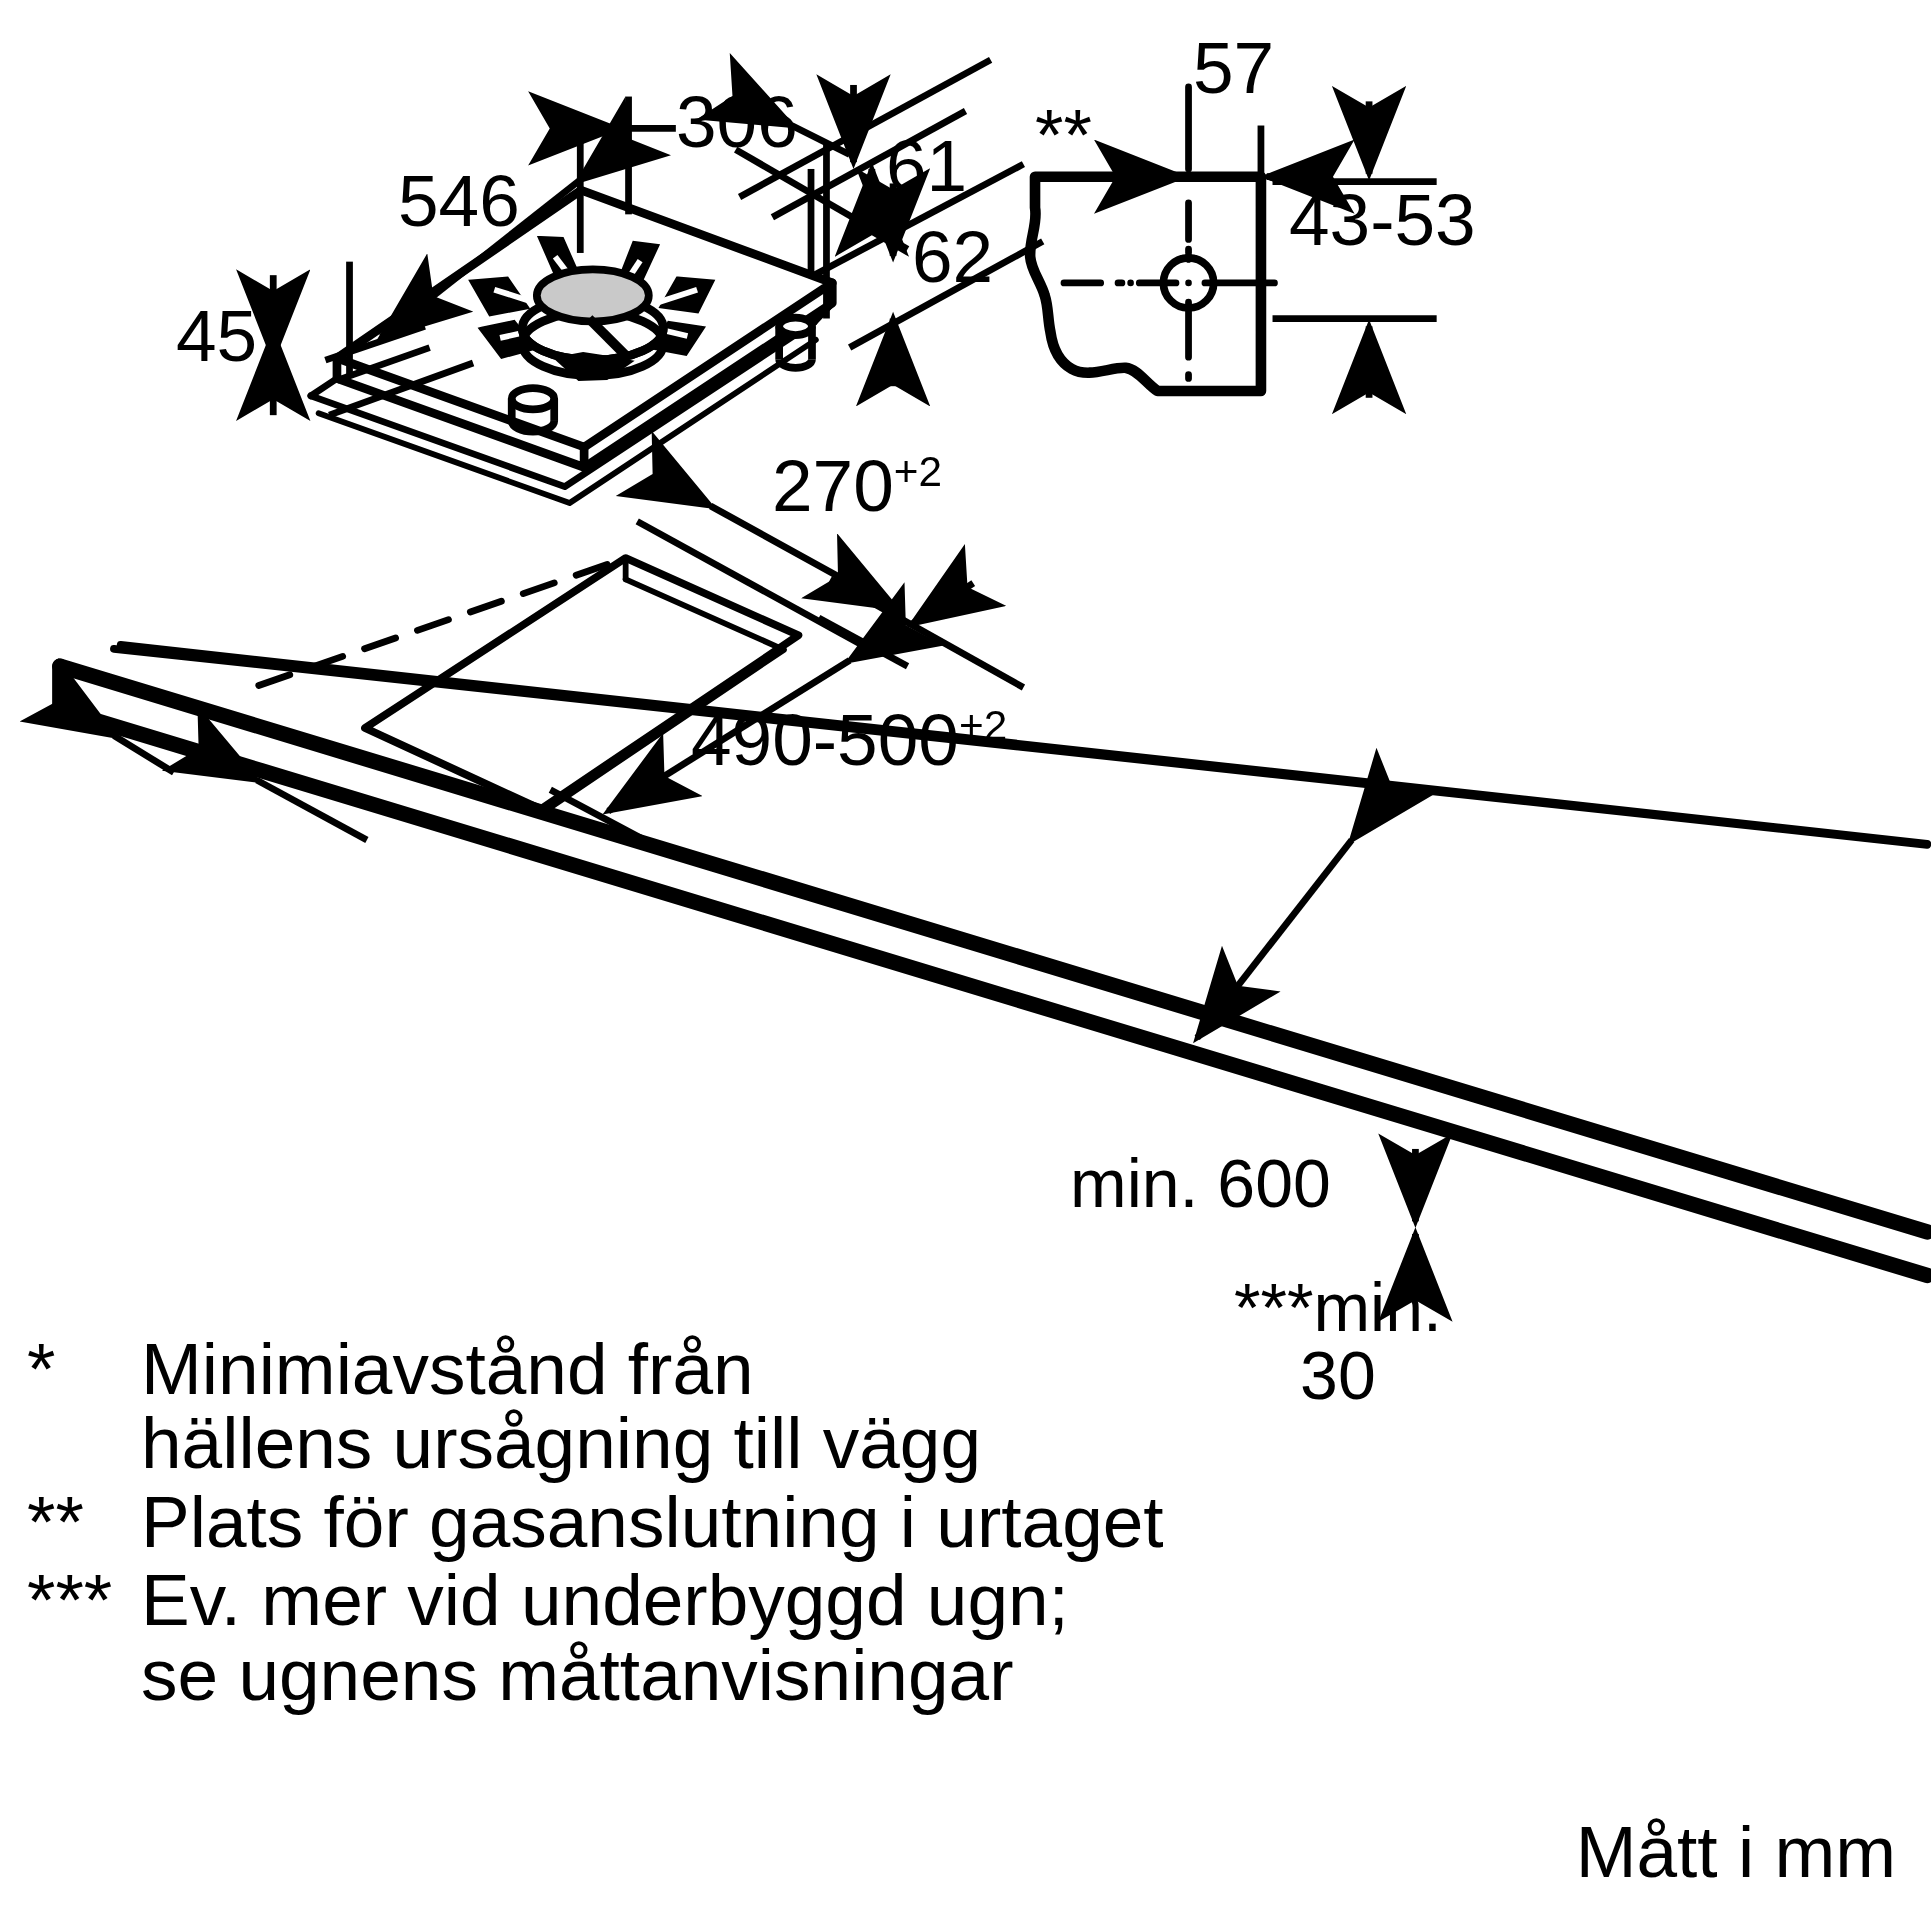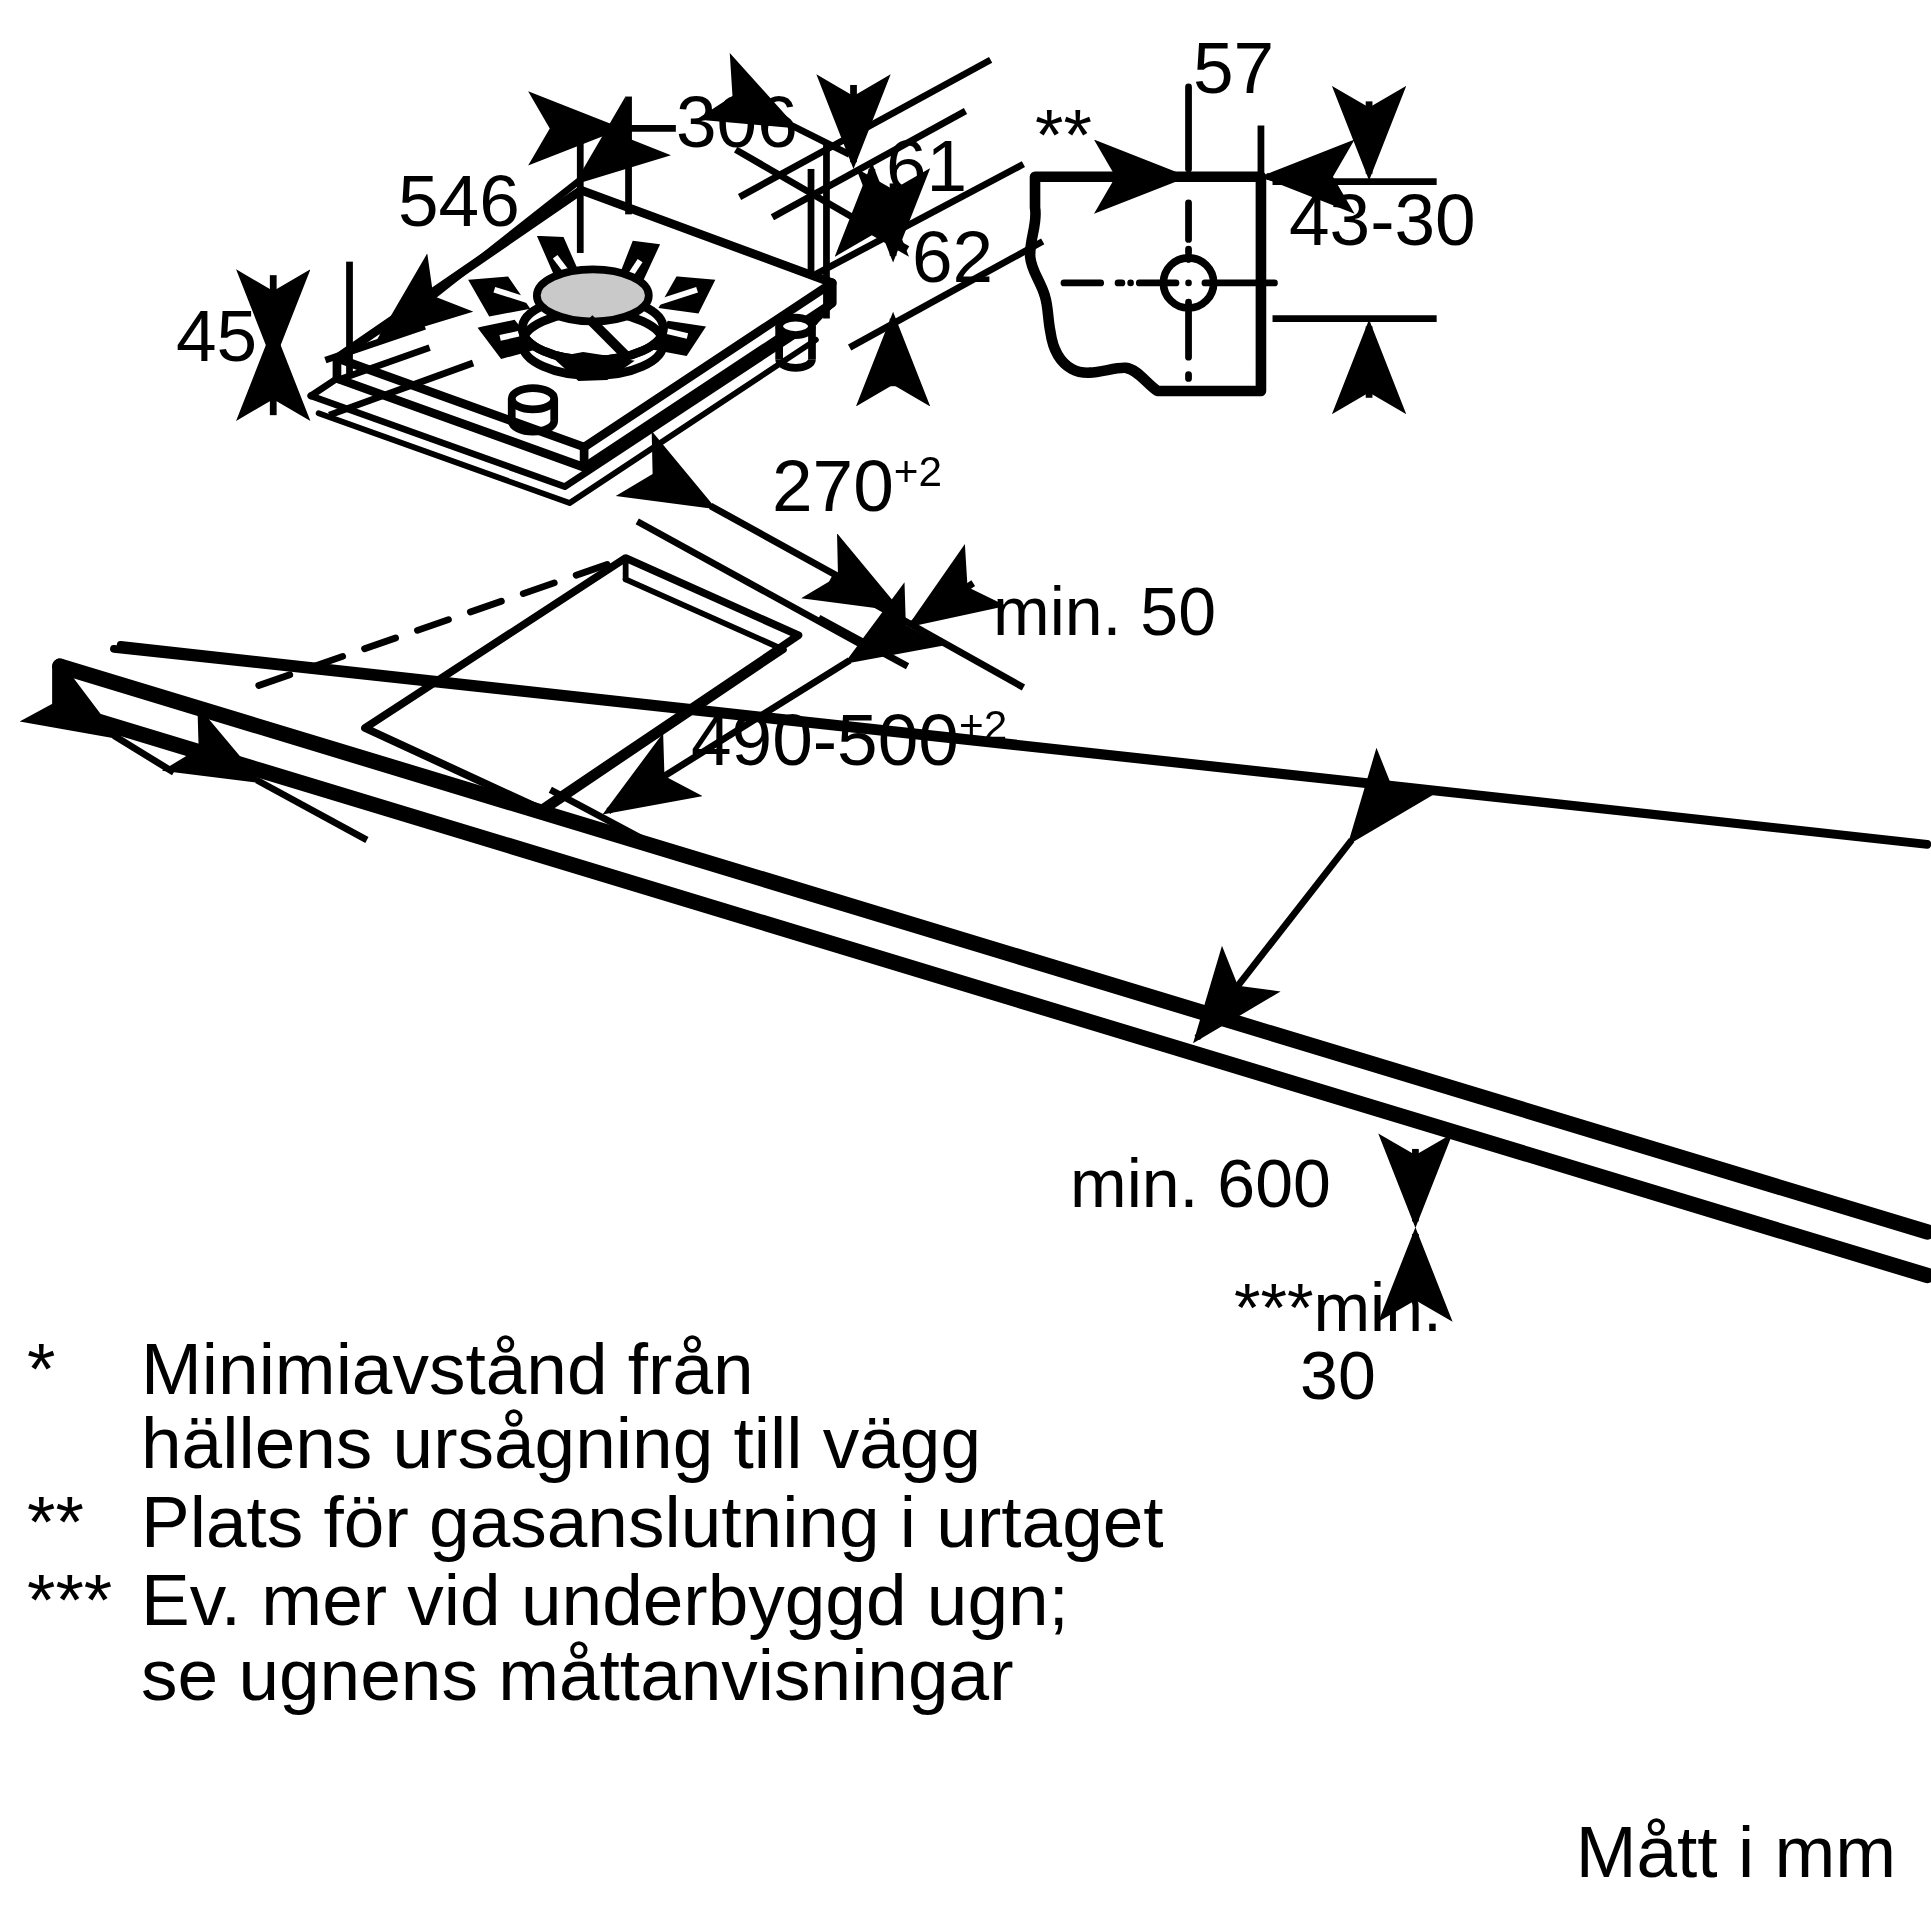--- a/index.html
+++ b/index.html
@@ -347,25 +347,24 @@
   <div class="dim-label sz-dim" style="left:886px; top:81px;margin-top:48px;">61</div>
 
   <div class="dim-label sz-dim" style="left:912px; top:220px;">62</div>
 
   <div class="dim-label sz-dim" style="left:176px; top:299px;">45</div>
 
   <div class="star-mark" style="left:1035px; top:93px;">**</div>
 
   <div class="dim-label sz-dim" style="left:1193px; top:31px;">57</div>
 
-  <div class="dim-label sz-dim" style="left:1289px; top:183px;">43-30</div>
+  <div class="dim-label sz-dim" style="left:1289px; top:183px;">43-53</div>
 
   <div class="dim-label sz-dim" style="left:772px; top:449px;"><span>270</span><span class="sup">+2</span></div>
 
-  <div class="dim-label sz-min" style="left:993px; top:577px;">min. 50</div>
 
   <div class="dim-label sz-dim" style="left:691px; top:703px;"><span>490-500</span><span class="sup">+2</span></div>
 
 
   <div class="dim-label sz-min" style="left:1070px; top:1149px;">min. 600</div>
 
   <div class="dim-label sz-min" style="left:1234px; top:1273px; text-align:center;"><span class="star-mark" style="position:static; font-size:68px;">***</span><span style="white-space:pre-line;margin-top:16px;">min.
 30</span></div>
 
   <div id="legend">

